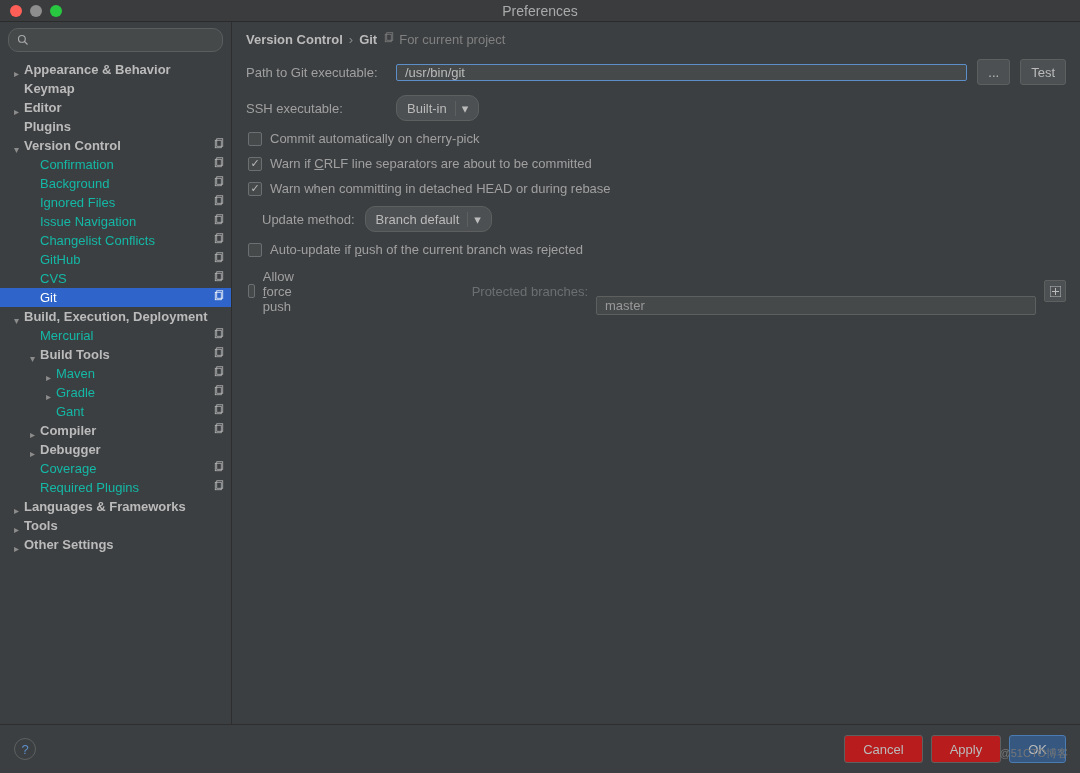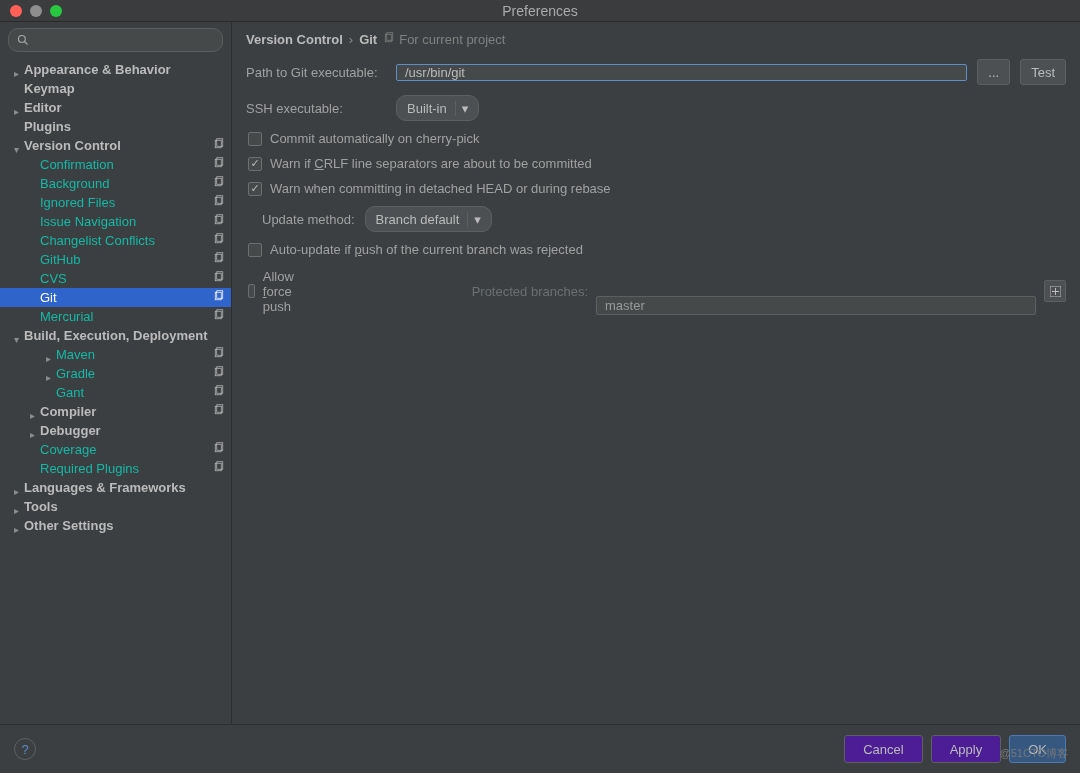--- a/index.html
+++ b/index.html
@@ -51,21 +51,21 @@
 .check-label u { text-decoration: underline; }
 .sub-indent { padding-left: 16px; }
 .protected-row { display:flex; align-items:center; gap:8px; }
 .protected-label { color:#6b6f71; margin-left:auto;}
 .pbranches-field { width: 440px; background:#45494a; border:1px solid #5e6060; height:19px; color:#999; padding:0 8px; border-radius:2px;margin-top:29px;}
 .addbtn { width:22px; height:22px; background:#4c5052; border:1px solid #5e6060; border-radius:2px; display:flex; align-items:center; justify-content:center; cursor:pointer;}
 .addbtn svg { width:11px; height:11px; fill:#bbb;}
 .footer { border-top: 1px solid #2e2e2e; padding: 10px 14px; display: flex; align-items: center; gap: 8px; }
 .footer .help { width:22px; height:22px; border-radius:50%; border:1px solid #5e6060; display:flex; align-items:center; justify-content:center; color:#5c8ec9; cursor:pointer;}
 .footer .spacer { flex:1; }
-.footer .fbtn { background:#4c1d95; border:1px solid #5e6060; color:#bbb; height:28px; padding:0 18px; border-radius:3px; cursor:pointer;}
+.footer .fbtn { background:#b91c1c; border:1px solid #5e6060; color:#bbb; height:28px; padding:0 18px; border-radius:3px; cursor:pointer;}
 .footer .fbtn.primary { background:#365880; border-color:#4a7bb3;text-align:right; }
 .watermark { position:absolute; right:12px; bottom:12px; color:#777; font-size:11px; pointer-events:none;}
 </style>
 </head>
 <body>
 
 <div class="titlebar">
   <div class="traffic-lights">
     <div class="tl red"></div>
     <div class="tl yellow"></div>
@@ -165,31 +165,39 @@
             </svg></span>
         </div>
         <div class="tree-row indent1 selected">
           <span class="arrow none"></span>
           <span class="tree-label leaf">Git</span>
           <span class="badge"><svg viewBox="0 0 16 16">
               <rect x="3" y="3" width="8" height="10" fill="none" stroke="currentColor"></rect>
               <rect x="5" y="1" width="8" height="10" fill="none" stroke="currentColor"></rect>
             </svg></span>
         </div>
-        <div class="tree-row indent1">
-          <span class="arrow none"></span>
-          <span class="tree-label leaf">Mercurial</span>
-          <span class="badge"><svg viewBox="0 0 16 16">
-              <rect x="3" y="3" width="8" height="10" fill="none" stroke="currentColor"></rect>
-              <rect x="5" y="1" width="8" height="10" fill="none" stroke="currentColor"></rect>
-            </svg></span>
-        </div>
         <div class="tree-row indent0">
           <span class="arrow exp"></span>
           <span class="tree-label">Build, Execution, Deployment</span>
+        </div>
+        <div class="tree-row indent1">
+          <span class="arrow none"></span>
+          <span class="tree-label leaf">Mercurial</span>
+          <span class="badge"><svg viewBox="0 0 16 16">
+              <rect x="3" y="3" width="8" height="10" fill="none" stroke="currentColor"></rect>
+              <rect x="5" y="1" width="8" height="10" fill="none" stroke="currentColor"></rect>
+            </svg></span>
+        </div>
+        <div class="tree-row indent1">
+          <span class="arrow exp"></span>
+          <span class="tree-label">Build Tools</span>
+          <span class="badge"><svg viewBox="0 0 16 16">
+              <rect x="3" y="3" width="8" height="10" fill="none" stroke="currentColor"></rect>
+              <rect x="5" y="1" width="8" height="10" fill="none" stroke="currentColor"></rect>
+            </svg></span>
         </div>
         <div class="tree-row indent2">
           <span class="arrow col"></span>
           <span class="tree-label leaf">Maven</span>
           <span class="badge"><svg viewBox="0 0 16 16">
               <rect x="3" y="3" width="8" height="10" fill="none" stroke="currentColor"></rect>
               <rect x="5" y="1" width="8" height="10" fill="none" stroke="currentColor"></rect>
             </svg></span>
         </div>
         <div class="tree-row indent2">

